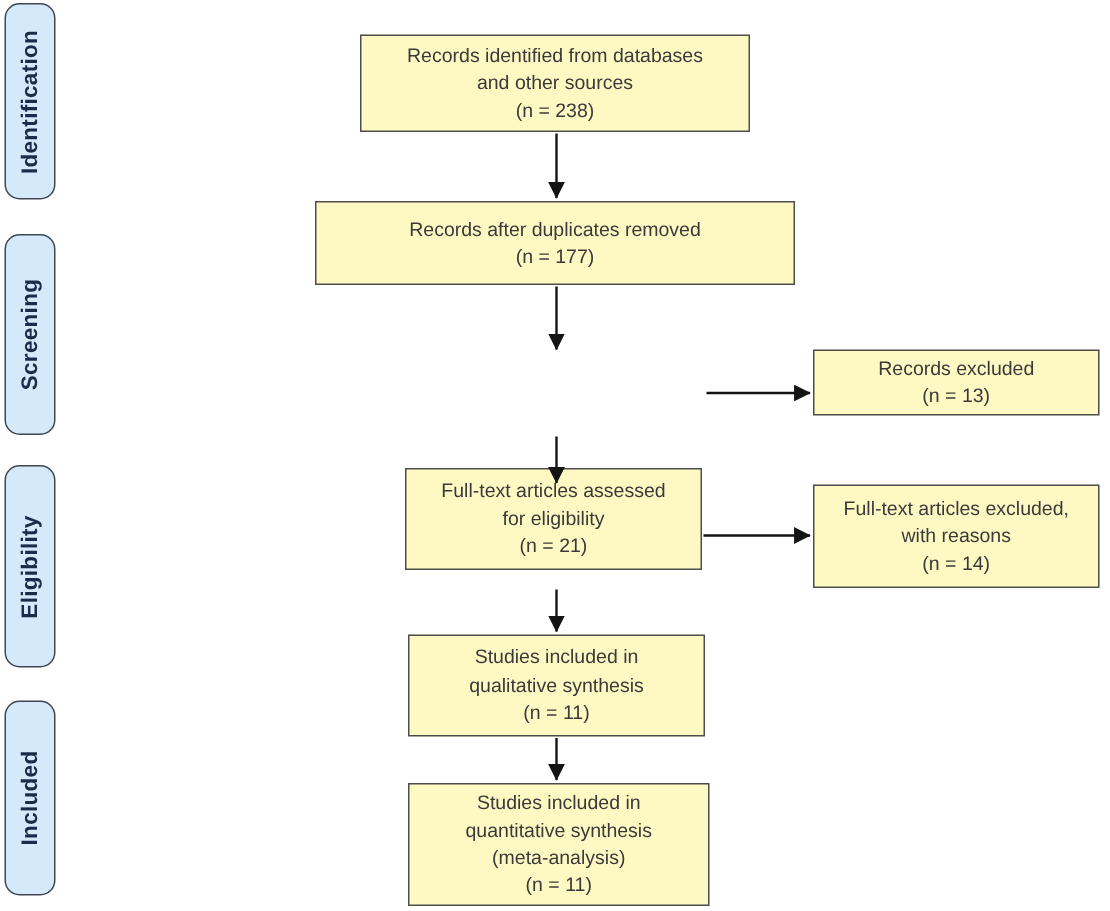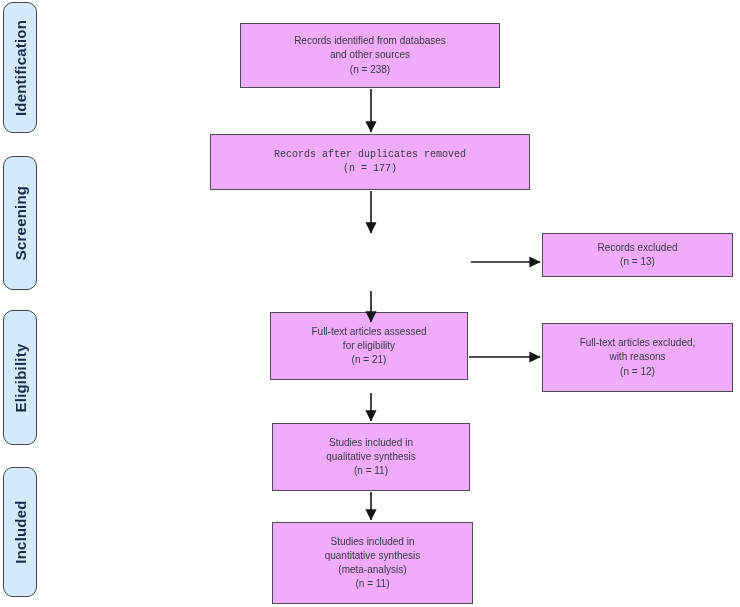--- a/index.html
+++ b/index.html
@@ -26,28 +26,28 @@
     left: 50%;
     transform: translate(-50%, -50%) rotate(-90deg);
     white-space: nowrap;
     font-size: 15px;
     font-weight: bold;
     color: #1c2b4a;
     letter-spacing: 0.2px;
   }
   .node {
     position: absolute;
-    background: #f0abfc;
+    background: #fef9c3;
     border: 1.5px solid #4d4d4d;
     box-sizing: border-box;
     display: flex;
     align-items: center;
     justify-content: center;
     text-align: center;
-    font-size: 10px;
+    font-size: 13px;
     line-height: 1.42;
     color: #3a3a3a;
     white-space: pre-line;
     padding: 2px 4px;
   }
   .arrows {
     position: absolute;
     left: 0; top: 0;
     width: 740px; height: 607px;
     pointer-events: none;
@@ -68,30 +68,30 @@
   <div class="stage" style="top:310px; height:135px;">
     <span class="stage-label">Eligibility</span>
   </div>
   <div class="stage" style="top:467px; height:130px;">
     <span class="stage-label">Included</span>
   </div>
 
   <div class="node" style="left:240px; top:23px;  width:260px; height:65px;">Records identified from databases
 and other sources
 (n = 238)</div>
-  <div class="node" style="left:210px; top:134px; width:320px; height:56px;font-family:Liberation Mono, monospace;">Records after duplicates removed
+  <div class="node" style="left:210px; top:134px; width:320px; height:56px;">Records after duplicates removed
 (n = 177)</div>
   <div class="node" style="left:542px; top:233px; width:191px; height:44px;">Records excluded
 (n = 13)</div>
   <div class="node" style="left:270px; top:312px; width:198px; height:68px;">Full-text articles assessed
 for eligibility
 (n = 21)</div>
   <div class="node" style="left:542px; top:323px; width:191px; height:69px;">Full-text articles excluded,
 with reasons
-(n = 12)</div>
+(n = 14)</div>
   <div class="node" style="left:272px; top:423px; width:198px; height:68px;">Studies included in
 qualitative synthesis
 (n = 11)</div>
   <div class="node" style="left:272px; top:522px; width:201px; height:82px;">Studies included in
 quantitative synthesis
 (meta-analysis)
 (n = 11)</div>
 
   <svg class="arrows" viewBox="0 0 740 607" aria-hidden="true">
     <defs>

